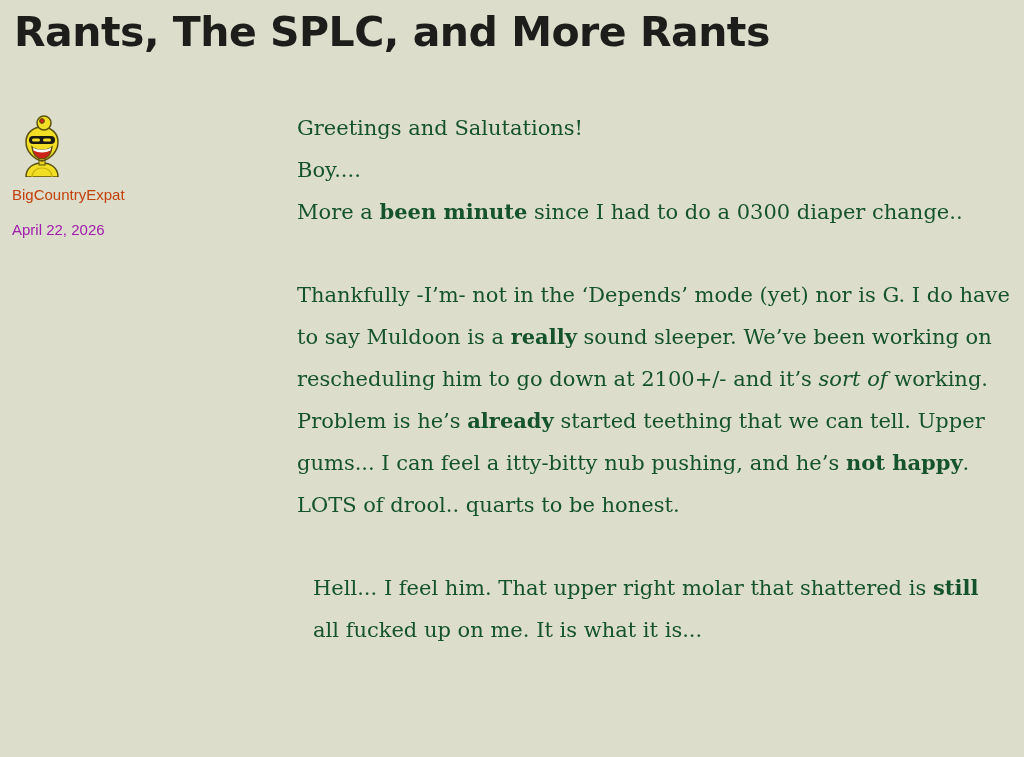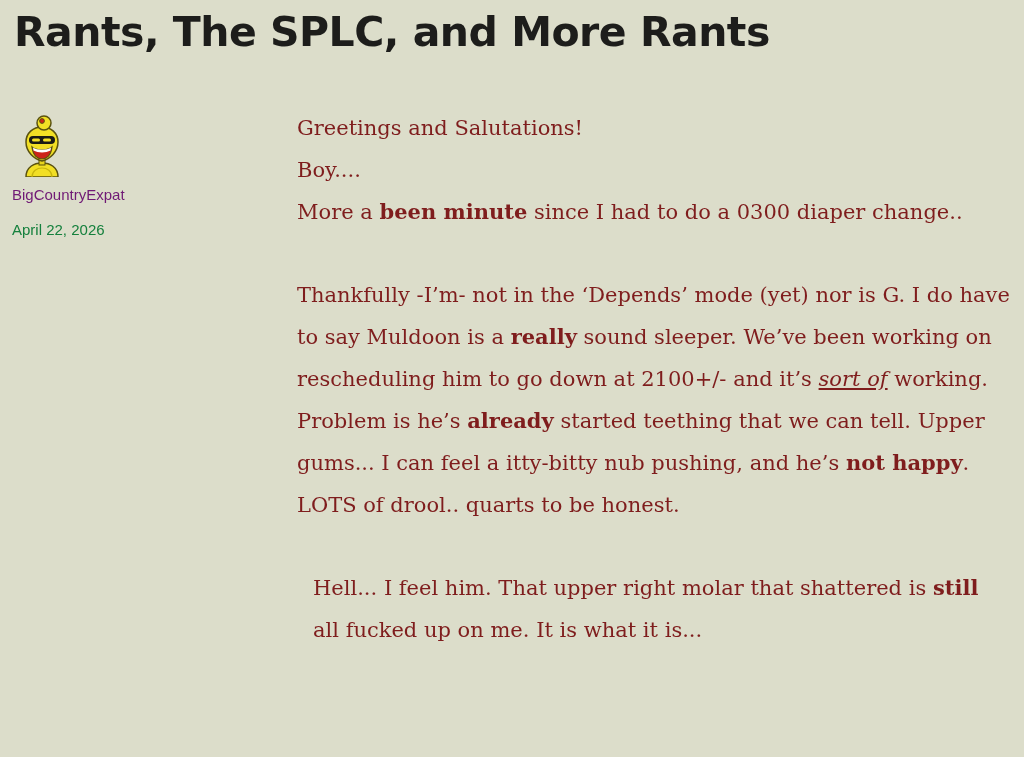--- a/index.html
+++ b/index.html
@@ -42,46 +42,46 @@
   .avatar {
     width: 44px;
     height: 62px;
     margin-left: 8px;
     cursor: pointer;
   }
   .author-name {
     margin-top: 9px;
     font-size: 15px;
     line-height: 18px;
-    color: #701a75;
+    color: #c2410c;
   }
   .post-date {
     margin-top: 17px;
     font-size: 15px;
     line-height: 18px;
-    color: #15803d;
+    color: #a21caf;
   }
   .content-col {
     flex: 1 1 auto;
     box-sizing: border-box;
     padding-right: 14px;
     font-family: "DejaVu Serif", serif;
     font-size: 21px;
     line-height: 42px;
-    color: #7f1d1d;
+    color: #14532d;
   }
   .content-col p {
     margin: 0 0 41px 0;
   }
   .content-col p:last-child {
     margin-bottom: 0;
     margin-left: 16px;
   }
   .b { font-weight: bold; }
-  .i { font-style: italic; text-decoration: underline; }
+  .i { font-style: italic; }
 </style>
 </head>
 <body>
 
 <div class="page">
 
   <h1 class="post-title">Rants, The SPLC, and More Rants</h1>
 
   <div class="article-row">
 

